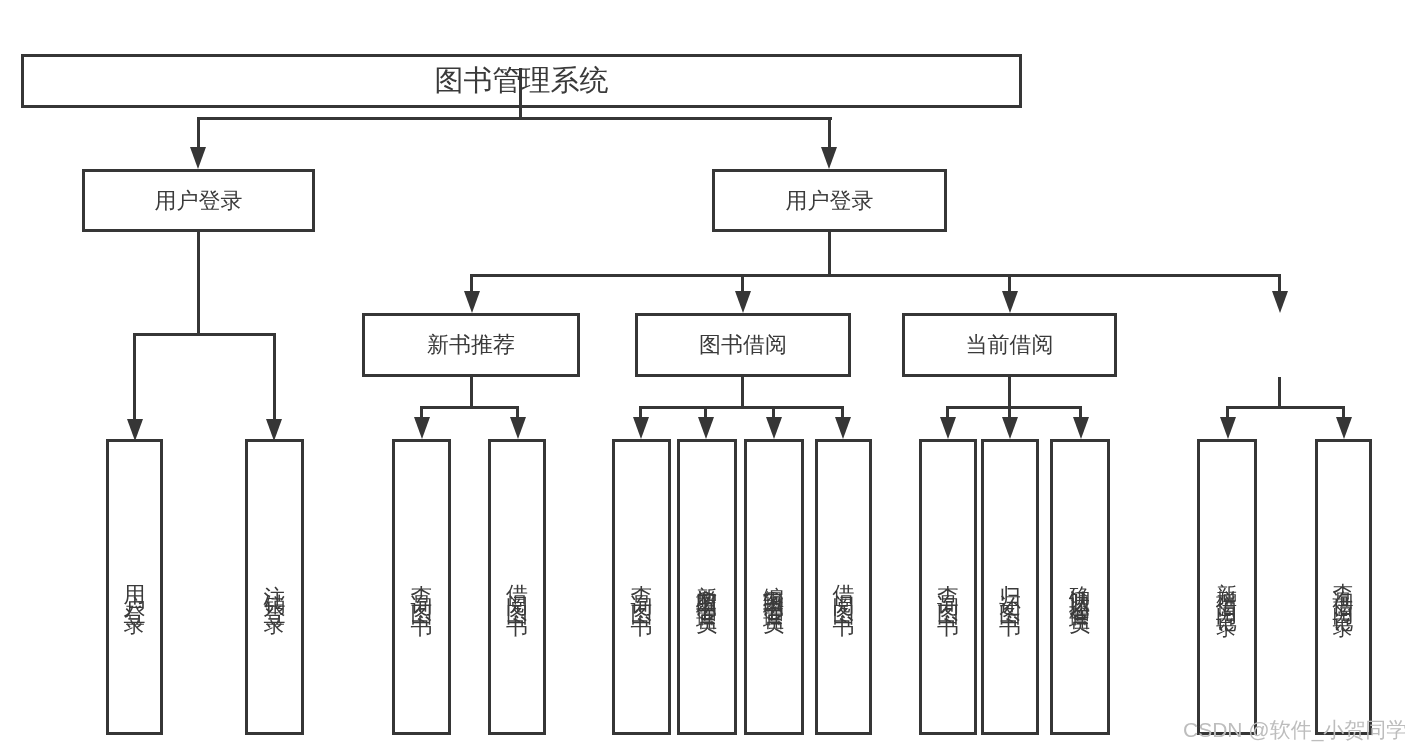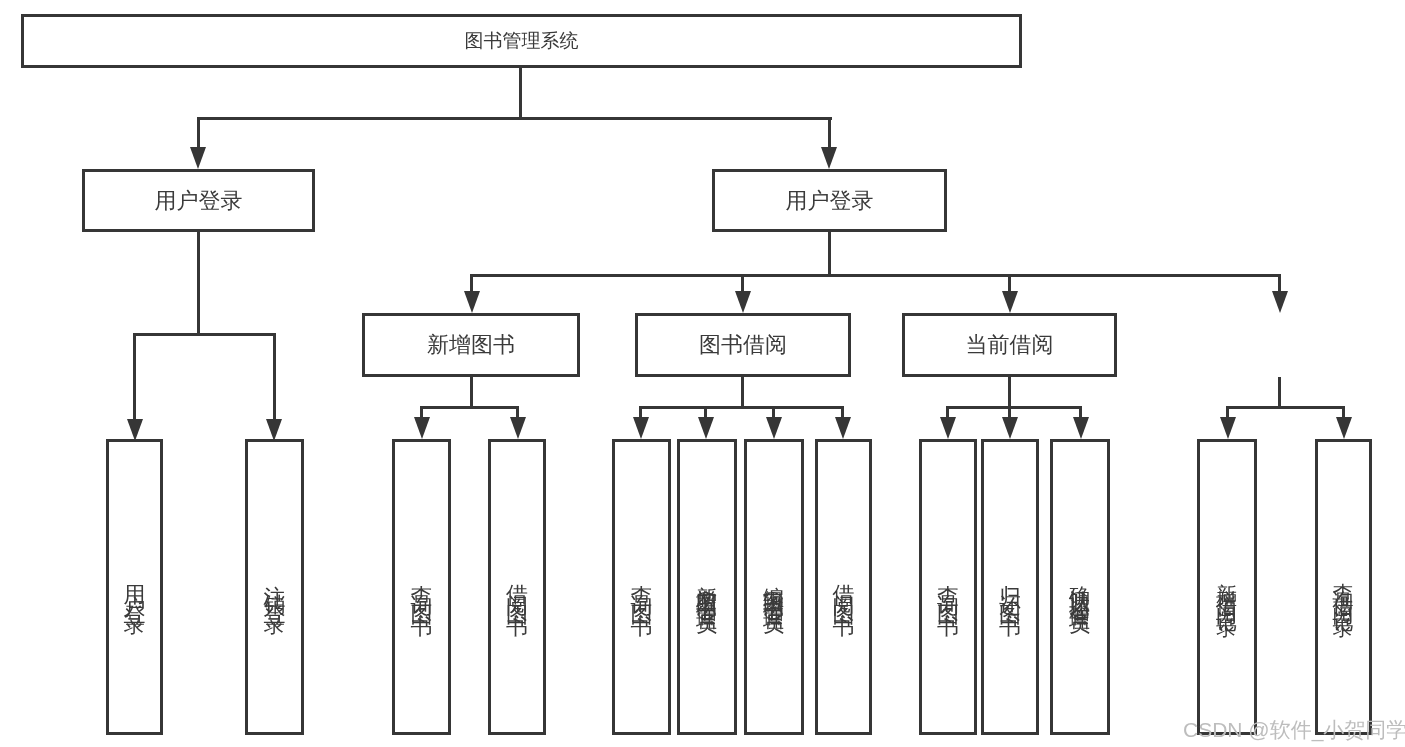--- a/index.html
+++ b/index.html
@@ -15,21 +15,21 @@
     box-sizing:border-box;
     border:3px solid #363636;
     background:#ffffff;
     display:flex;
     align-items:center;
     justify-content:center;
     color:#3a3a3a;
     font-size:22px;
     text-align:center;
   }
-  .box.root { font-size:19px; }
+  .box.root { font-size:29px;margin-top:40px; }
   .vtext {
     writing-mode:vertical-rl;
     text-orientation:upright;
     line-height:1;
   }
   .sp-l { letter-spacing:10px; font-size:22px; }  
   .sp-m { letter-spacing:7px;  font-size:21px; }  
   .sp-s { letter-spacing:4px;  font-size:21px; }  
   .line { position:absolute; background:#363636; }
   .arrow {
@@ -83,21 +83,21 @@
   <div class="line" style="left:470px;  top:274px; width:3px; height:21px;"></div>
   <div class="line" style="left:741px;  top:274px; width:3px; height:21px;"></div>
   <div class="line" style="left:1008px; top:274px; width:3px; height:21px;"></div>
   <div class="line" style="left:1278px; top:274px; width:3px; height:21px;"></div>
   <div class="arrow" style="left:464px;  top:291px;"></div>
   <div class="arrow" style="left:735px;  top:291px;"></div>
   <div class="arrow" style="left:1002px; top:291px;"></div>
   <div class="arrow" style="left:1272px; top:291px;"></div>
 
   <div class="box" style="left:362px; top:313px; width:218px; height:64px;">
-    <span>新增图书</span>
+    <span>新书推荐</span>
   </div>
   <div class="box" style="left:635px; top:313px; width:216px; height:64px;">
     <span>图书借阅</span>
   </div>
   <div class="box" style="left:902px; top:313px; width:215px; height:64px;text-align:right;">
     <span>当前借阅</span>
   </div>
 
   <div class="line" style="left:470px; top:377px; width:3px;  height:31px;"></div>
   <div class="line" style="left:420px; top:406px; width:99px; height:3px;"></div>

